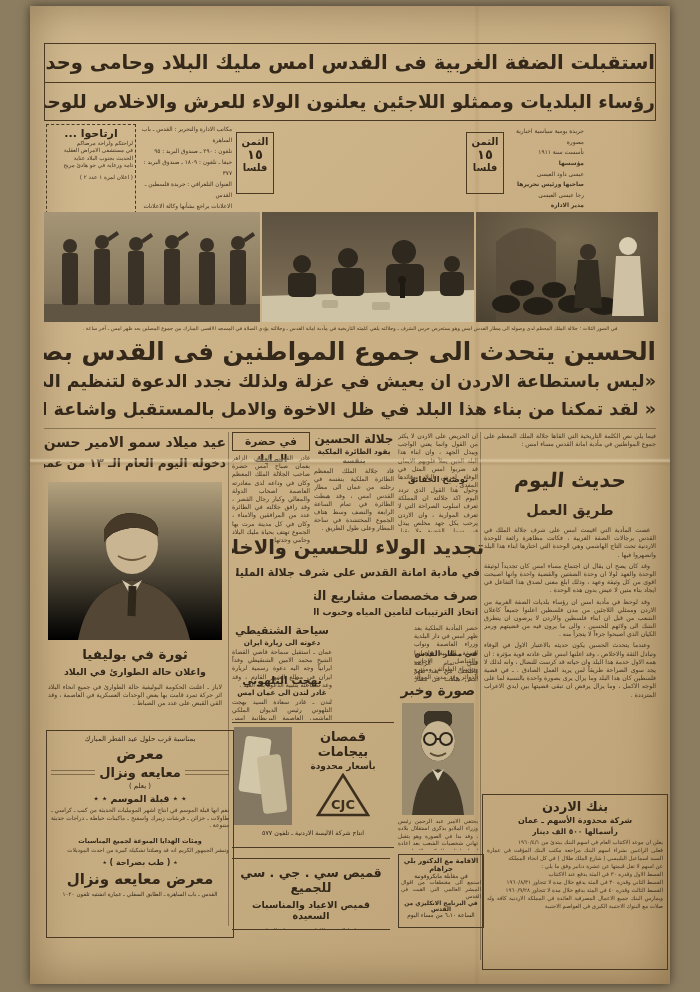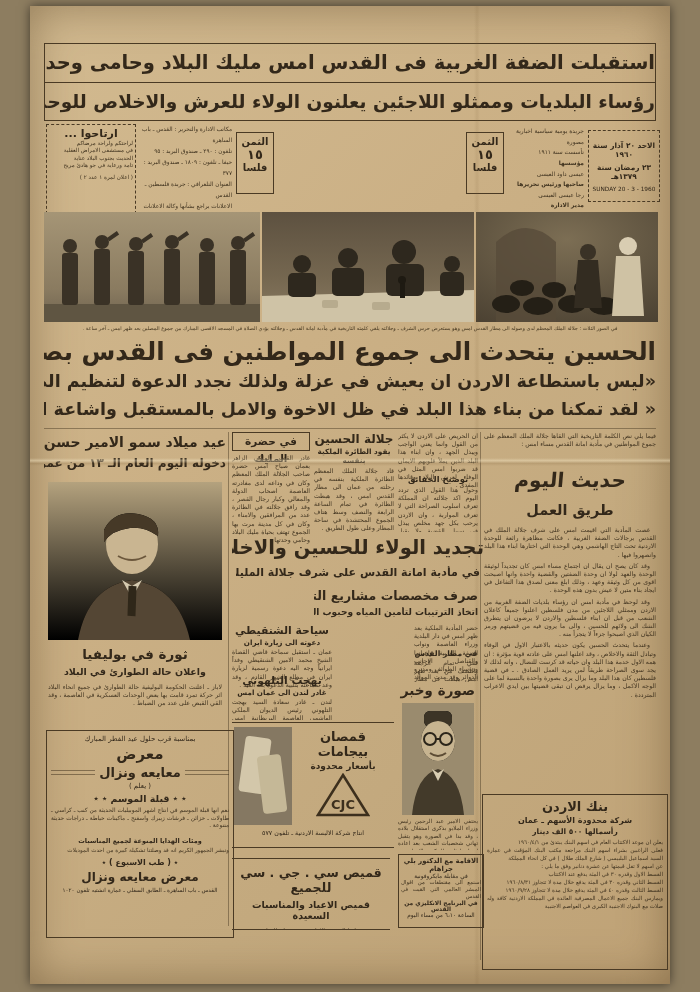--- a/index.html
+++ b/index.html
@@ -77,25 +77,20 @@
       <div>جريدة يومية سياسية اخبارية مصورة</div>
       <div>تأسست سنة ١٩١١</div>
       <div class="bold">مؤسسها</div>
       <div>عيسى داود العيسى</div>
       <div class="bold">صاحبها ورئيس تحريرها</div>
       <div>رجا عيسى العيسى</div>
       <div class="bold">مدير الادارة</div>
     </div>
   </div>
 
-  <div class="abs dbox ctr" style="left:558px;top:124px;width:70px;height:70px;">
-    <div class="bold" style="font-size:7.4px;margin-top:10px;">الاحد ٢٠ آذار سنة ١٩٦٠</div>
-    <div class="bold" style="font-size:7.4px;margin-top:4px;">٢٣ رمضان سنة ١٣٧٩هـ</div>
-    <div class="ltr" style="font-size:5.8px;margin-top:5px;">SUNDAY 20 - 3 - 1960</div>
-  </div>
 
   <div class="abs photo" style="left:14px;top:206px;width:216px;height:110px;">
     <svg width="216" height="110" viewBox="0 0 216 110">
       <defs>
         <linearGradient id="g1" x1="0" y1="0" x2="0" y2="1">
           <stop offset="0" stop-color="#a59576"></stop>
             <stop offset=".7" stop-color="#8a7b60"></stop>
             <stop offset="1" stop-color="#6f6350"></stop>
         </linearGradient>
       </defs>
@@ -338,20 +333,20 @@
     <div style="display:flex;align-items:center;gap:4px;margin-top:2px;">
       <div class="hairline" style="flex:1;height:3px;border-top:1px solid #4a3a24;border-bottom:1px solid #4a3a24;background:none;"></div>
       <div class="bold" style="font-size:13px;white-space:nowrap;">معايعه ونزال</div>
       <div class="hairline" style="flex:1;height:3px;border-top:1px solid #4a3a24;border-bottom:1px solid #4a3a24;background:none;"></div>
     </div>
     <div class="ctr" style="font-size:7px;margin-top:2px;">( يعلم )</div>
     <div class="ctr bold" style="font-size:9.5px;margin-top:3px;">٭ ٭ قبلة الموسم ٭ ٭</div>
     <div class="tiny" style="font-size:5.8px;margin-top:3px;height:30px;">نعم انها قبلة الموسم في انتاج اشهر الموبيليات الحديثة من كنب ـ كراسي ـ طاولات ـ خزائن ـ فرشات زيبرك واسفنج ـ ماكينات خياطة ـ دراجات حديثة متنوعة .</div>
     <div class="ctr bold" style="font-size:6.5px;">ومئات الهدايا المنوعة لجميع المناسبات</div>
     <div class="tiny ctr" style="font-size:5.6px;margin-top:2px;">ونبشر الجمهور الكريم انه قد وصلتنا تشكيلة كبيرة من احدث الموديلات</div>
-    <div class="ctr bold" style="font-size:8px;margin-top:4px;">٭ ( طب الاسبوع ) ٭</div>
-    <div class="ctr bold" style="font-size:12px;margin-top:3px;">معرض معايعه ونزال</div>
+    <div class="ctr bold" style="font-size:8px;margin-top:4px;">٭ ( طب بصراحة ) ٭</div>
+    <div class="ctr bold" style="font-size:15px;margin-top:3px;">معرض معايعه ونزال</div>
     <div class="ctr" style="font-size:5.6px;margin-top:3px;">القدس ـ باب الساهرة ـ الطابق السفلي ـ عمارة انشتيه تلفون ١٠٢٠</div>
   </div>
 
   <div class="abs crease" style="left:0;top:452px;width:640px;height:8px;background:linear-gradient(180deg,rgba(240,226,192,0),rgba(240,226,192,.45),rgba(120,92,52,.18),rgba(240,226,192,0));"></div>
   <div class="abs crease" style="left:444px;top:0;width:6px;height:978px;background:linear-gradient(90deg,rgba(120,92,52,0),rgba(120,92,52,.12),rgba(120,92,52,0));"></div>
 </div>
 
 </body></html>

